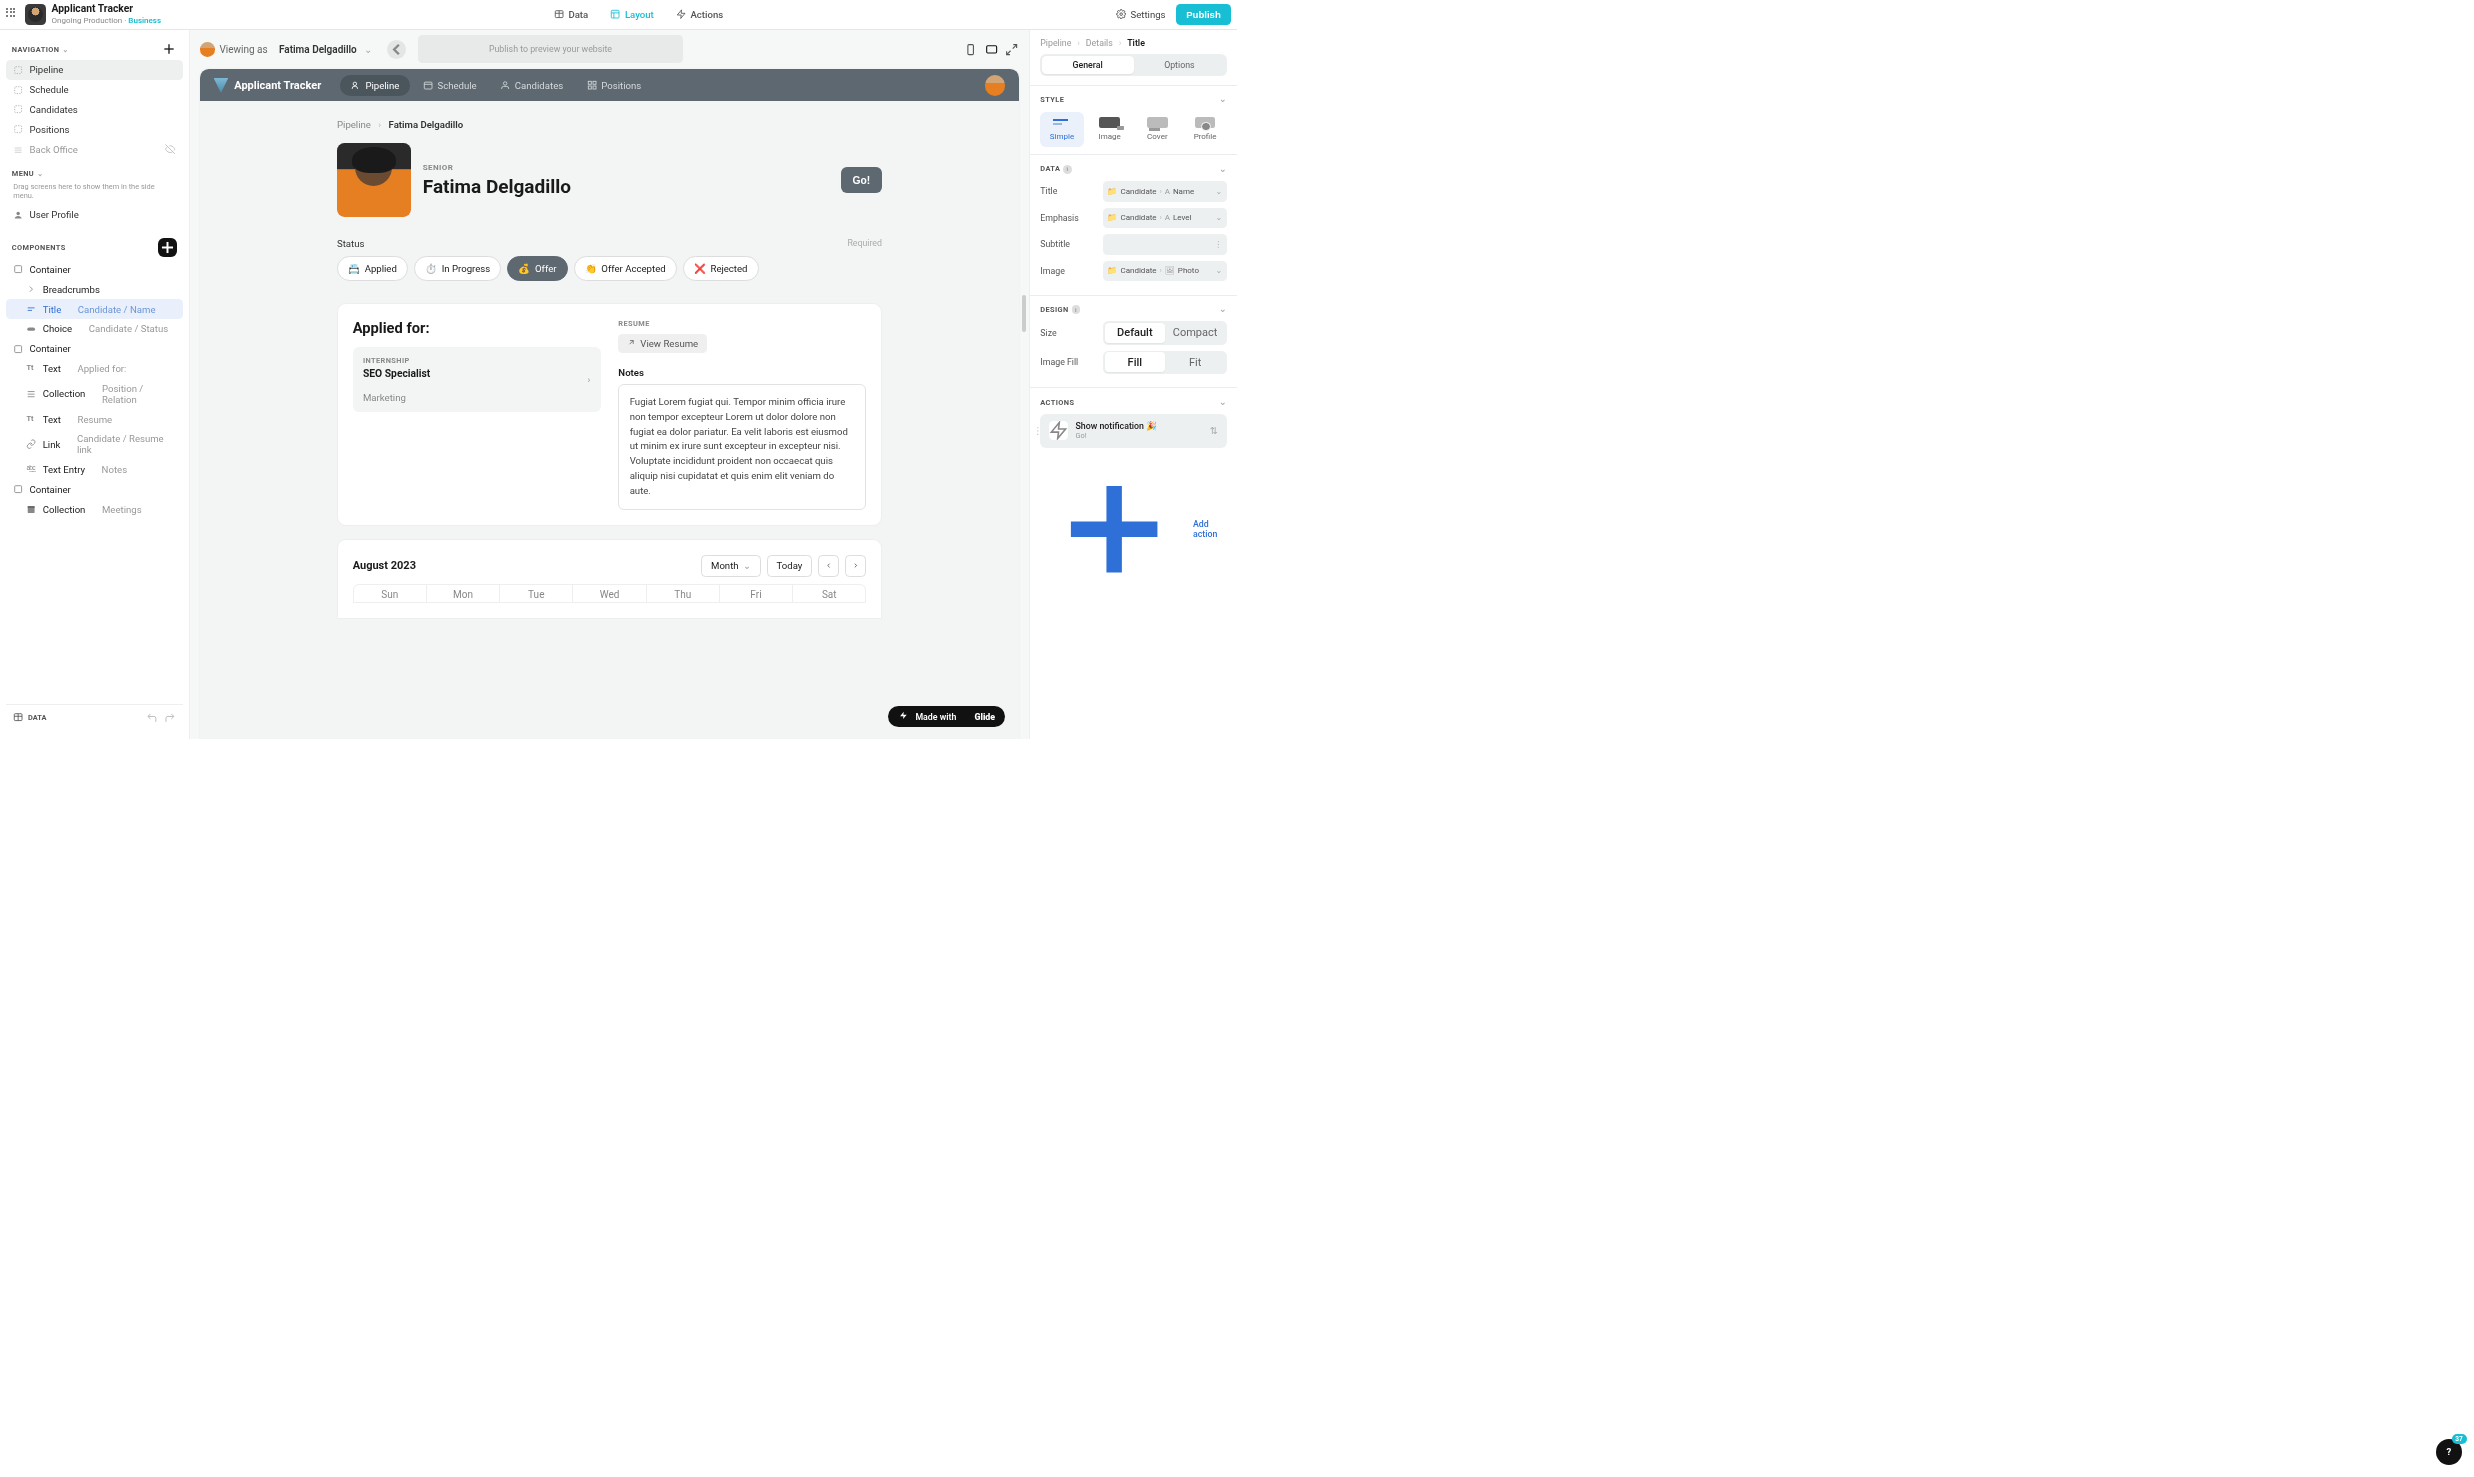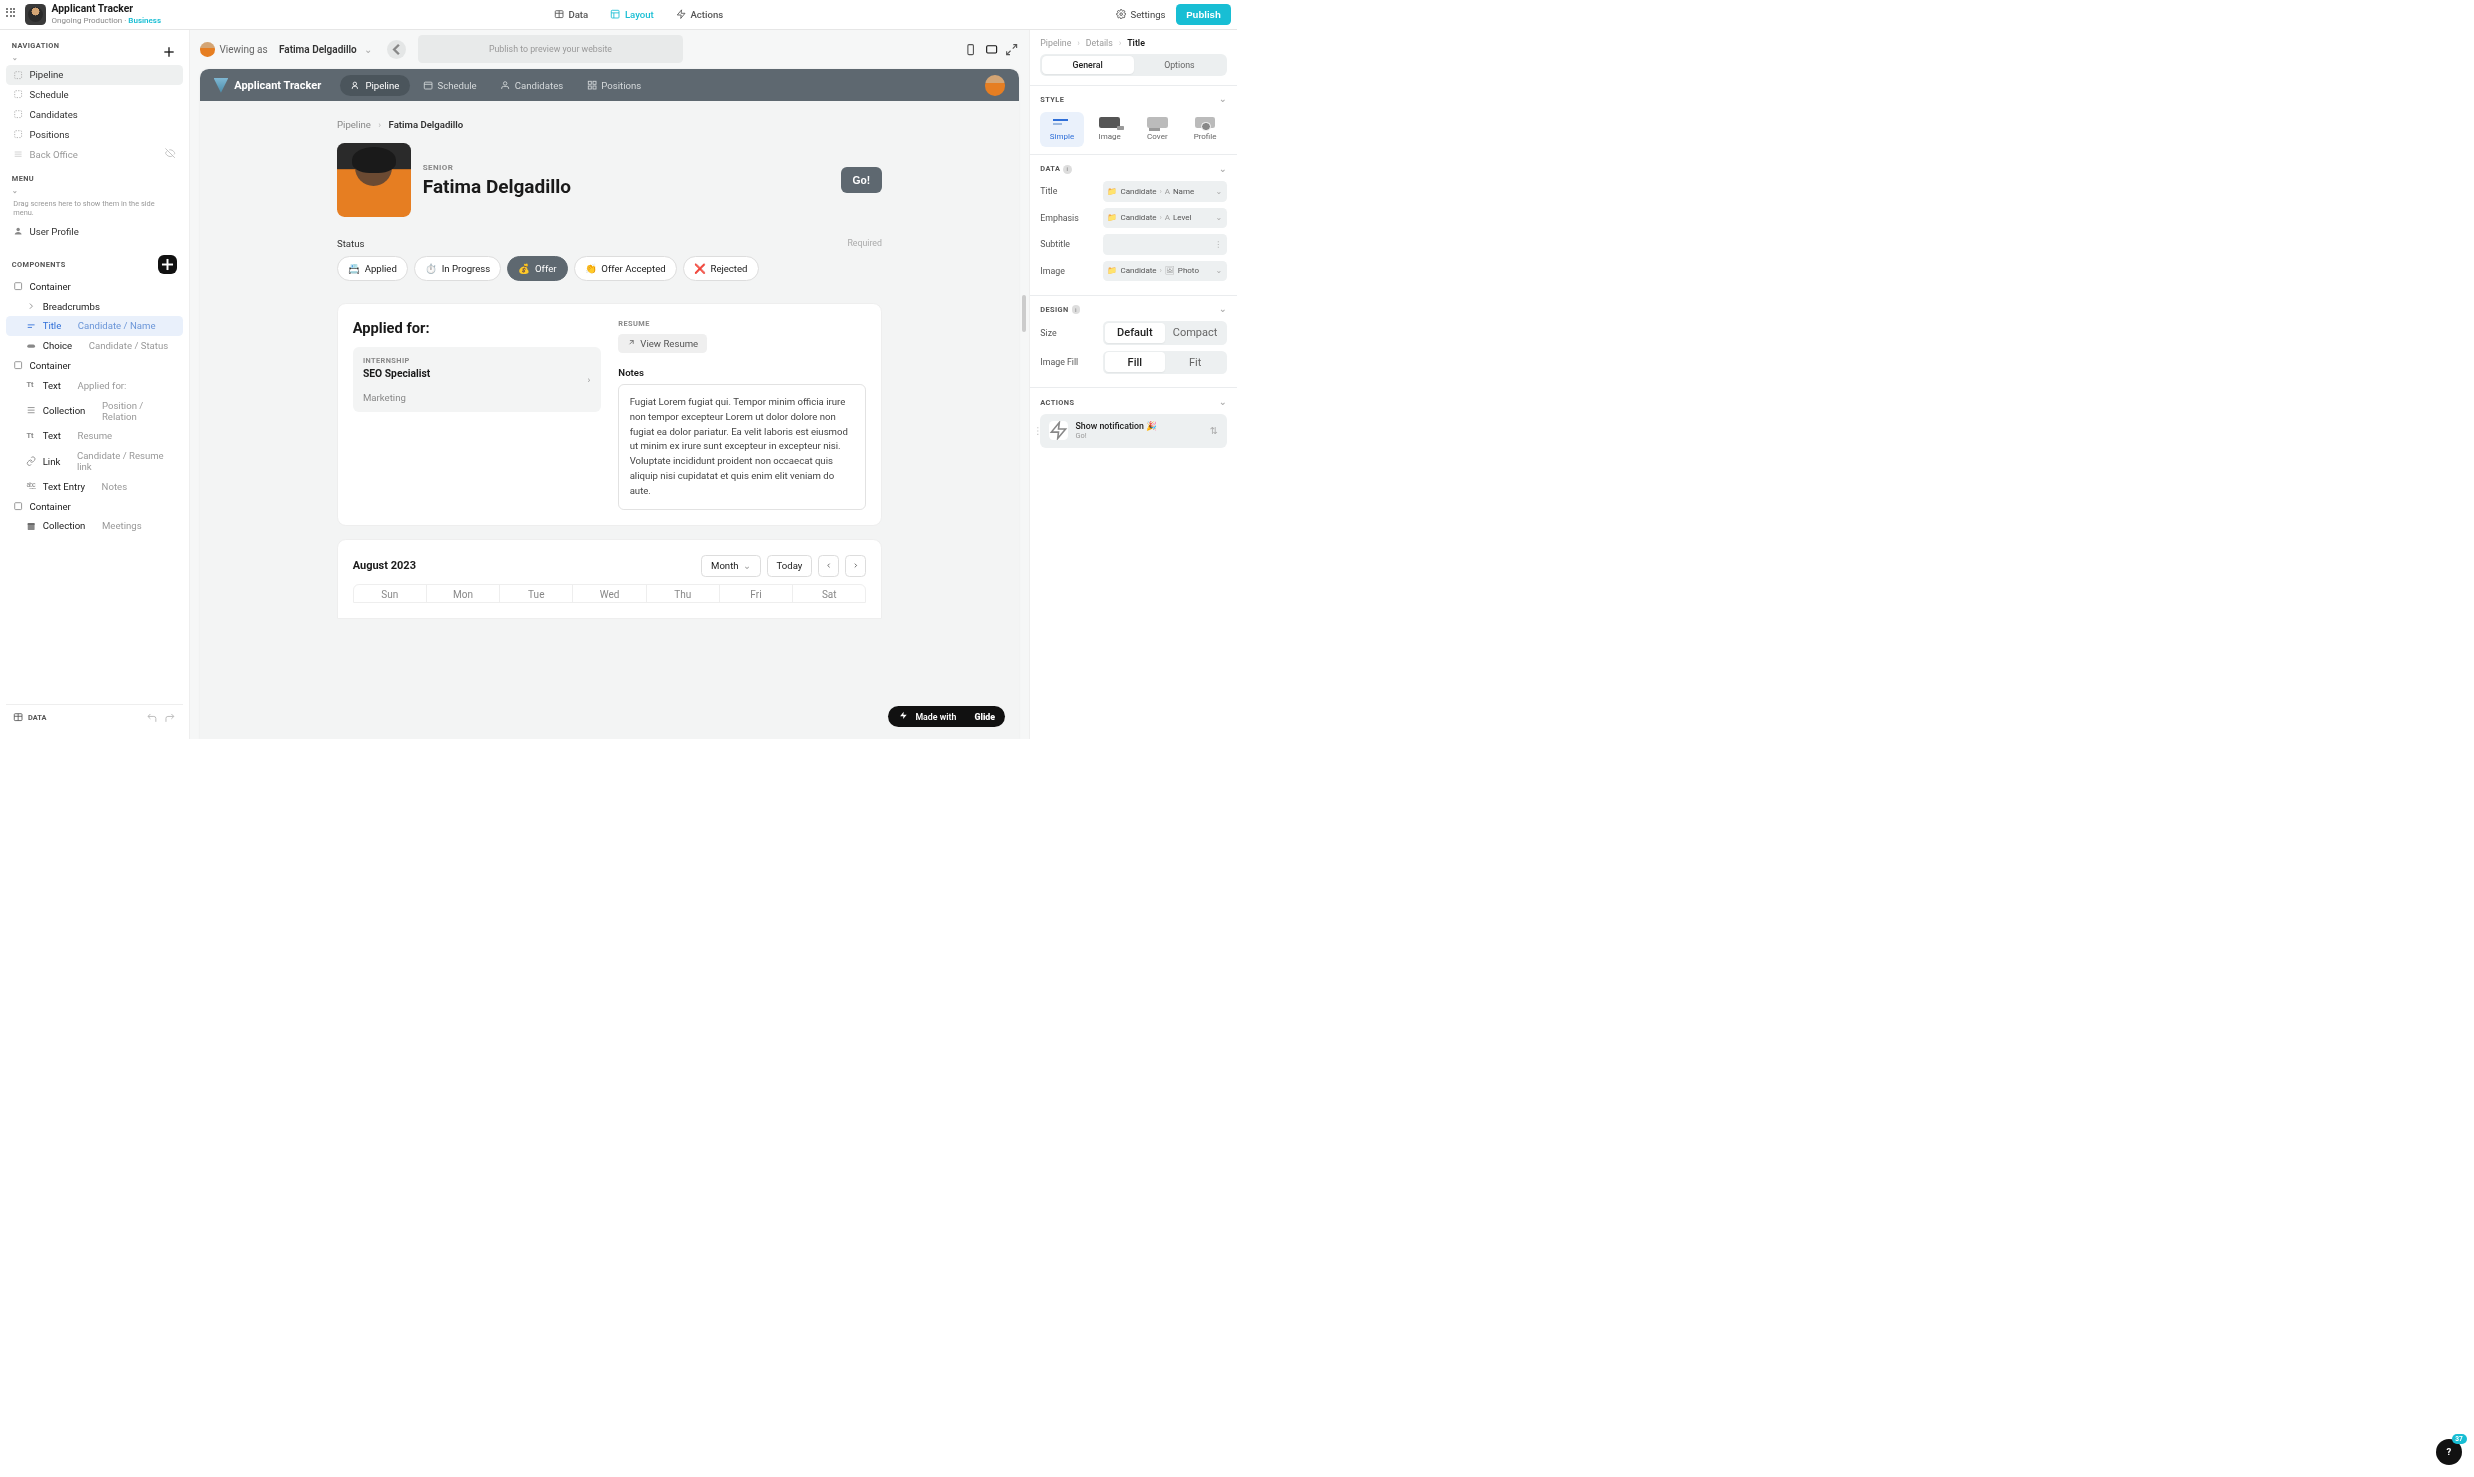--- a/index.html
+++ b/index.html
@@ -23,21 +23,21 @@
 .publish-btn { background: #18bed4; color: #fff; border: none; border-radius: 4.4px; padding: 5.2px 10.3px; font-weight: 600; cursor: pointer; font-size: 9.6px; }
 
 
 .body3 { flex: 1; display: flex; min-height: 0; }
 .left { width: 190px; border-right: 0.7px solid #eee; padding: 8.8px 5.9px; display: flex; flex-direction: column; }
 .right { width: 208px; border-left: 0.7px solid #eee; display: flex; flex-direction: column; }
 .center { flex: 1; background: #f6f7f7; position: relative; padding: 5.9px 10.3px 0 10.3px; display: flex; flex-direction: column; }
 
 
 .sec-hdr { display: flex; align-items: center; justify-content: space-between; padding: 2.9px 5.9px; }
-.sec-title { font-size: 7.4px; font-weight: 700; letter-spacing: 0.4px; color: #555; display: flex; align-items: flex-start; gap: 2.9px; flex-direction: column; }
+.sec-title { font-size: 7.4px; font-weight: 700; letter-spacing: 0.4px; color: #555; display: flex; align-items: flex-start; gap: 2.9px; }
 .plus-pill { width: 16px; height: 16px; border-radius: 4.4px; display: flex; align-items: center; justify-content: center; cursor: pointer; }
 .plus-pill.dark { background: #111; color: #fff; width: 19px; height: 19px; border-radius: 5.9px; }
 .nav-item { display: flex; align-items: center; gap: 5.9px; padding: 4.4px 7.4px; border-radius: 4.4px; cursor: pointer; color: #333; }
 .nav-item.active { background: #eef0f0; }
 .nav-item.muted { color: #999; }
 .nav-icon { width: 10.3px; height: 10.3px; flex-shrink: 0; }
 .eye-off { margin-left: auto; color: #bbb; }
 .drag-hint { font-size: 7.4px; color: #999; padding: 1.5px 7.4px 4.4px; }
 .comp-item { display: flex; align-items: center; gap: 5.9px; padding: 4.4px 7.4px; border-radius: 4.4px; cursor: pointer; }
 .comp-item.selected { background: #e9f0fb; color: #2f6fd8; }
@@ -686,19 +686,26 @@
               <svg width="10.3" height="10.3" viewBox="0 0 24 24" fill="none" stroke="currentColor" stroke-width="2">
                 <polygon points="13 2 3 14 12 14 11 22 21 10 12 10 13 2"></polygon>
               </svg>
             </div>
           <div>
             <div class="action-title">Show notification 🎉</div>
             <div class="action-sub">Go!</div>
           </div>
           <span class="action-swap">⇅</span>
         </div>
+        <div class="add-action">
+            <svg width="8.8" height="8.8" viewBox="0 0 24 24" stroke="currentColor" stroke-width="2.5">
+              <line x1="12" y1="5" x2="12" y2="19"></line>
+              <line x1="5" y1="12" x2="19" y2="12"></line>
+            </svg>
+            <span>Add action</span>
+          </div>
       </div>
     </div>
   </div>
 </div>
 
 <div class="help-fab">?<div class="help-badge">37</div></div>
 
 
 </body></html>

